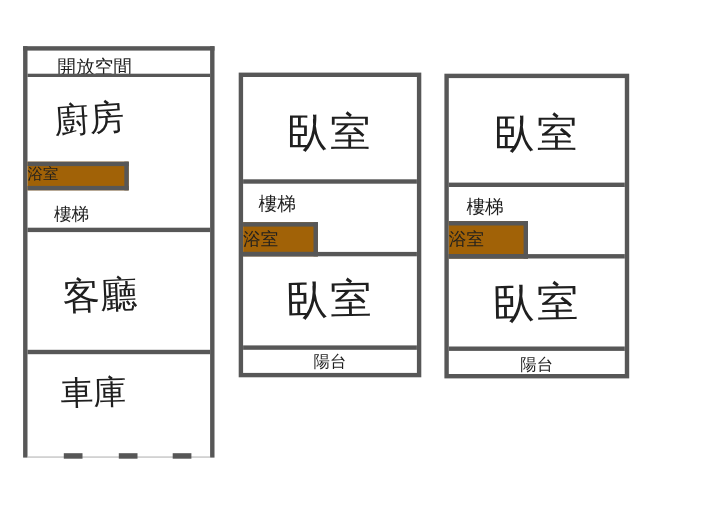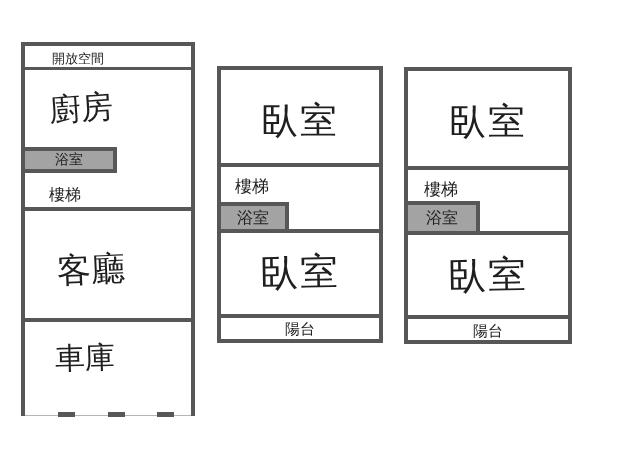--- a/index.html
+++ b/index.html
@@ -13,31 +13,31 @@
     color:var(--ink);
   }
   .plan{position:absolute;border:4px solid var(--wall);box-sizing:border-box;background:#fff;}
   .plan *{box-sizing:border-box;}
   #plan1{left:21px;top:42px;width:174px;height:374px;border-bottom:none;}
   #plan2{left:217px;top:66px;width:166px;height:277px;}
   #plan3{left:404px;top:67px;width:168px;height:277px;}
 
   .hline{position:absolute;left:0;width:100%;background:var(--wall);height:4px;}
   .label{position:absolute;white-space:nowrap;line-height:1.1;color:var(--ink);}
-  .sm{font-size:13px;}
+  .sm{font-size:17px;}
   .md{font-size:16px;}
   .xl{font-size:32px;}
   .center{left:0;width:100%;text-align:center;}
 
   
   #plan1 .os-line{top:21px;height:3px;}
   #plan1 .lbl-open{left:27px;top:6px;}
   #plan1 .lbl-kitchen{left:24px;top:45px;font-size:32px;transform:rotate(-4deg);}
-  .bathbox{position:absolute;left:0;border:4px solid var(--wall);border-left:none;background:#a3a3a3;
-           display:flex;align-items:center;justify-content:center;}
+  .bathbox{position:absolute;left:0;border:4px solid var(--wall);border-left:none;background:#a16207;
+           display:flex;align-items:center;justify-content:flex-start;}
   #plan1 .bathbox{top:101px;width:92px;height:26px;}
   #plan1 .bathbox .label{position:static;font-size:14px;}
   #plan1 .lbl-stairs{left:24px;top:140px;font-size:16px;}
   #plan1 .div1{top:161px;}
   #plan1 .lbl-living{left:32px;top:205px;font-size:34px;transform:rotate(-2.5deg);}
   #plan1 .div2{top:272px;}
   #plan1 .lbl-garage{left:30px;top:295px;font-size:30px;transform:rotate(-1.5deg);}
   .door-line{position:absolute;left:0;top:369px;width:100%;height:1px;background:#b5b5b5;}
   .door-dash{position:absolute;top:366px;width:17px;height:5px;background:var(--wall);}
   .dash-a{left:33px;} .dash-b{left:83px;} .dash-c{left:132px;}

